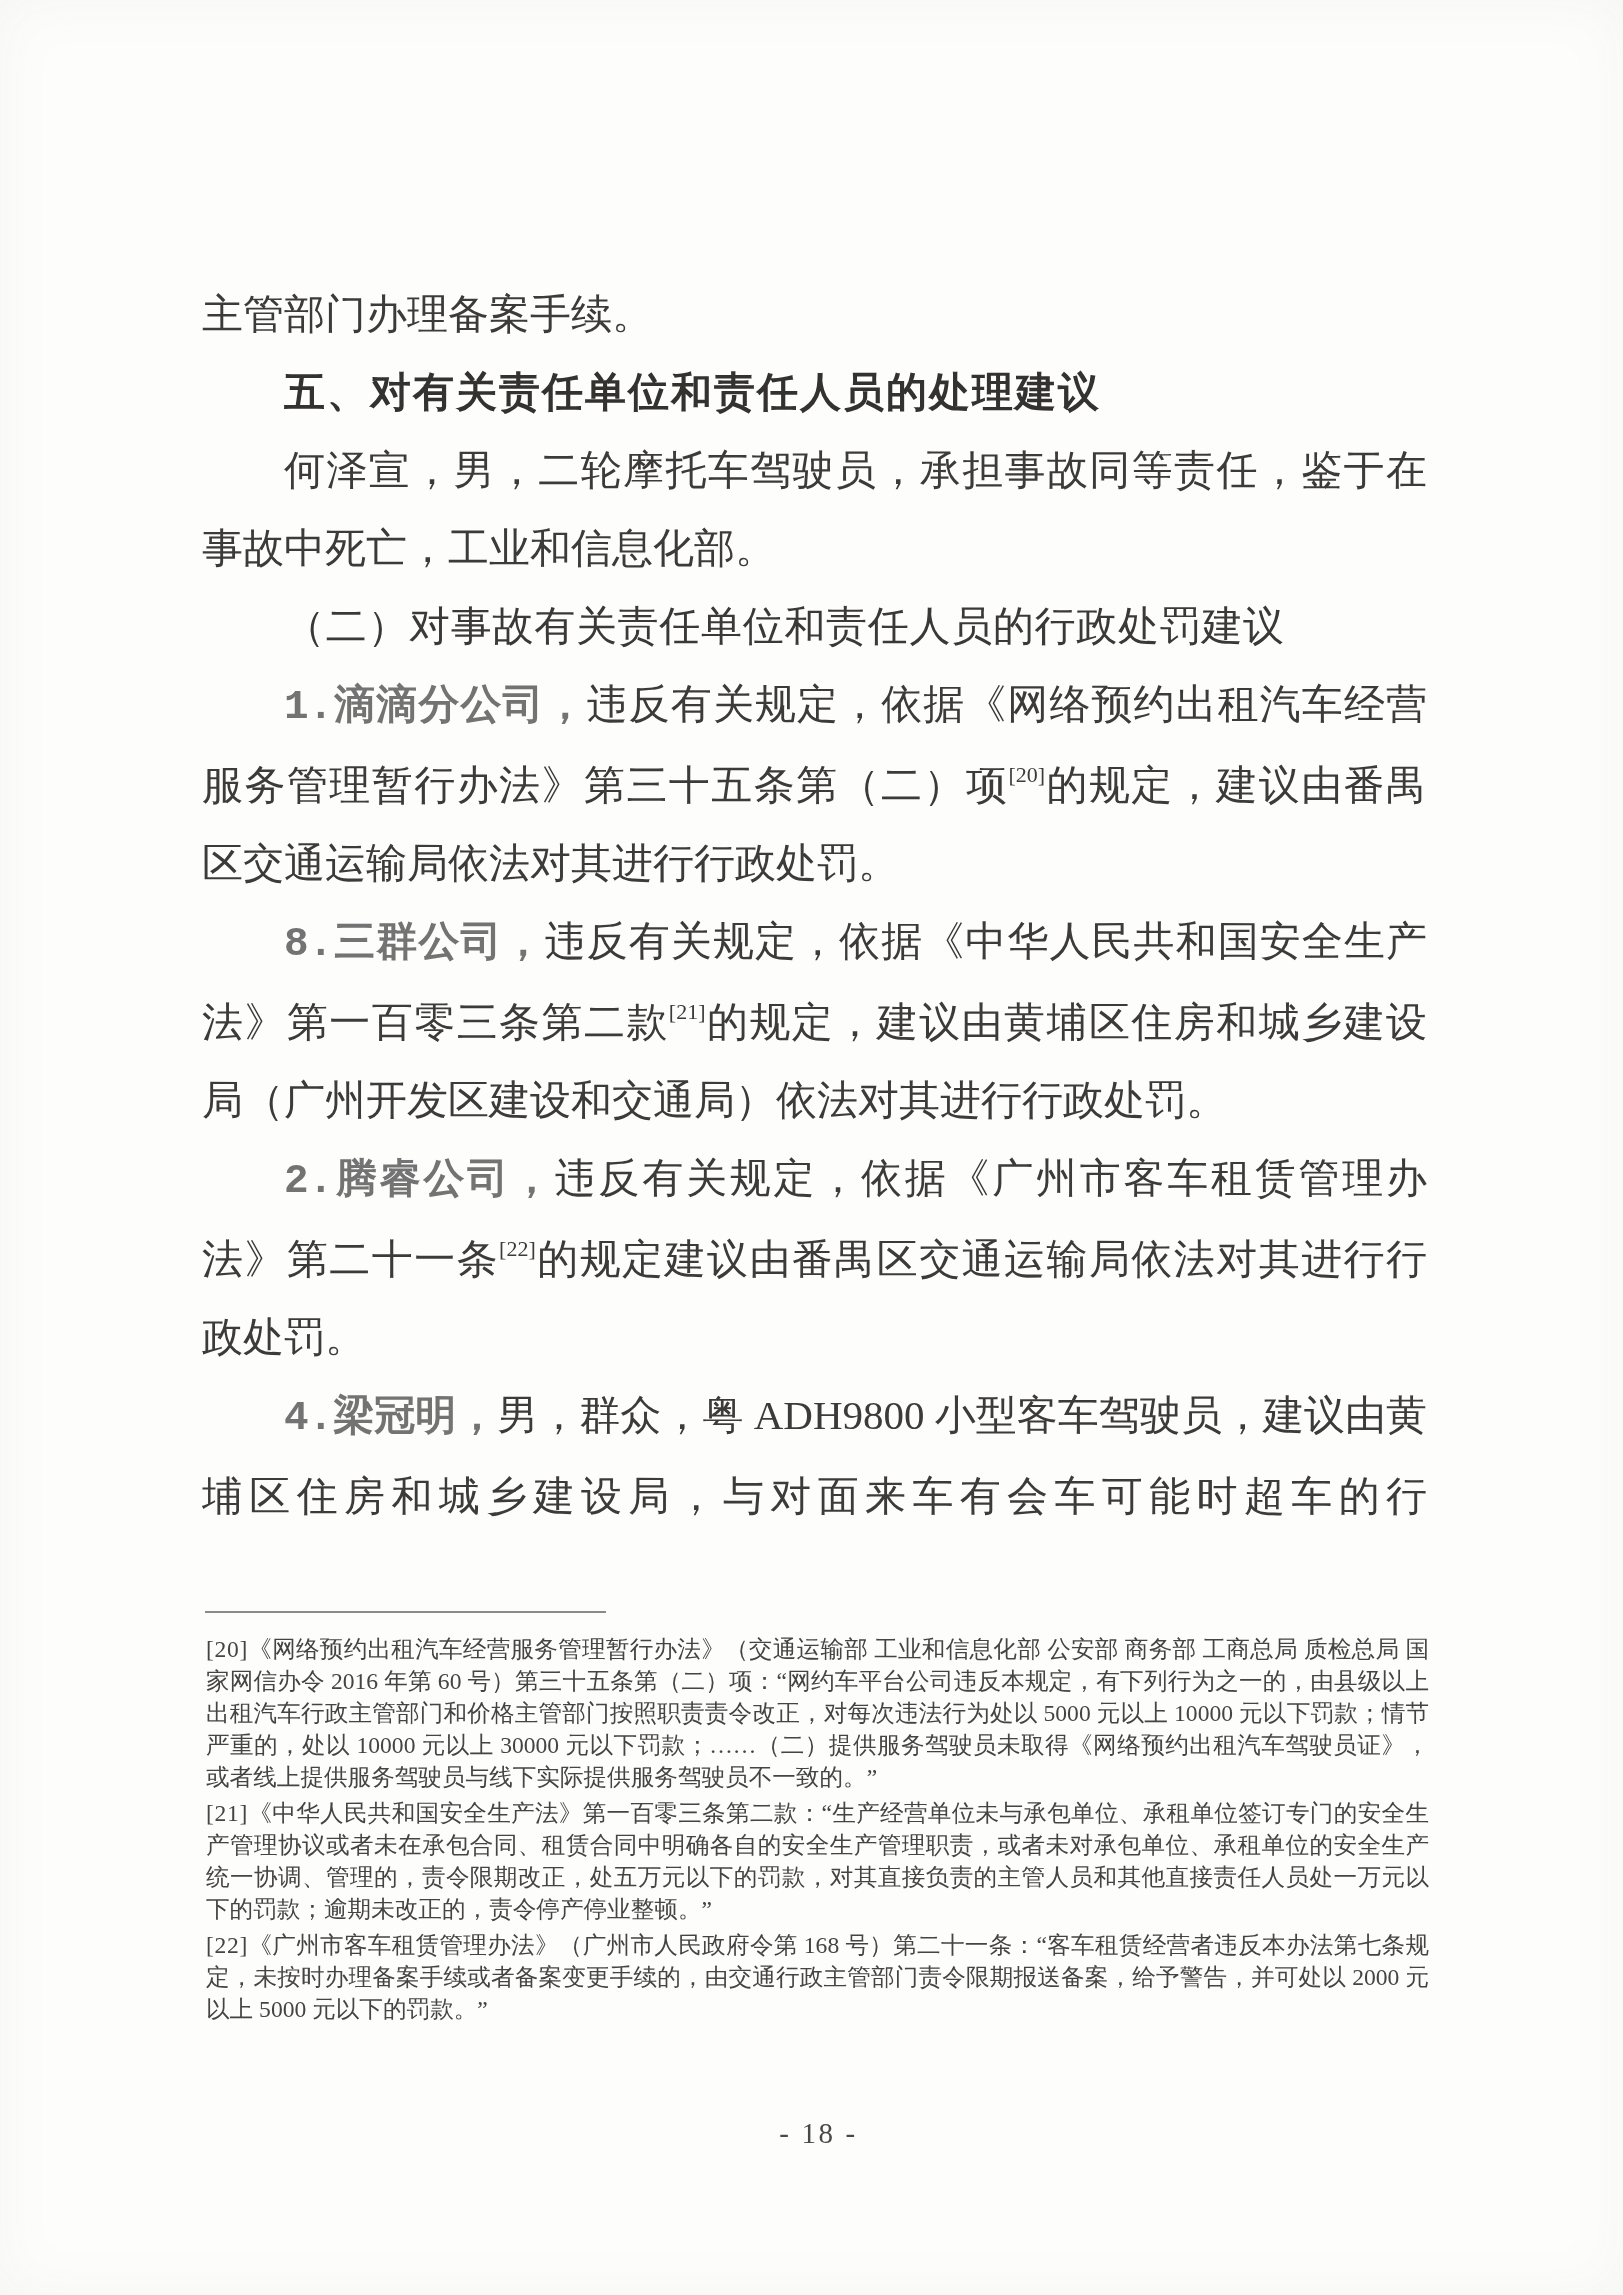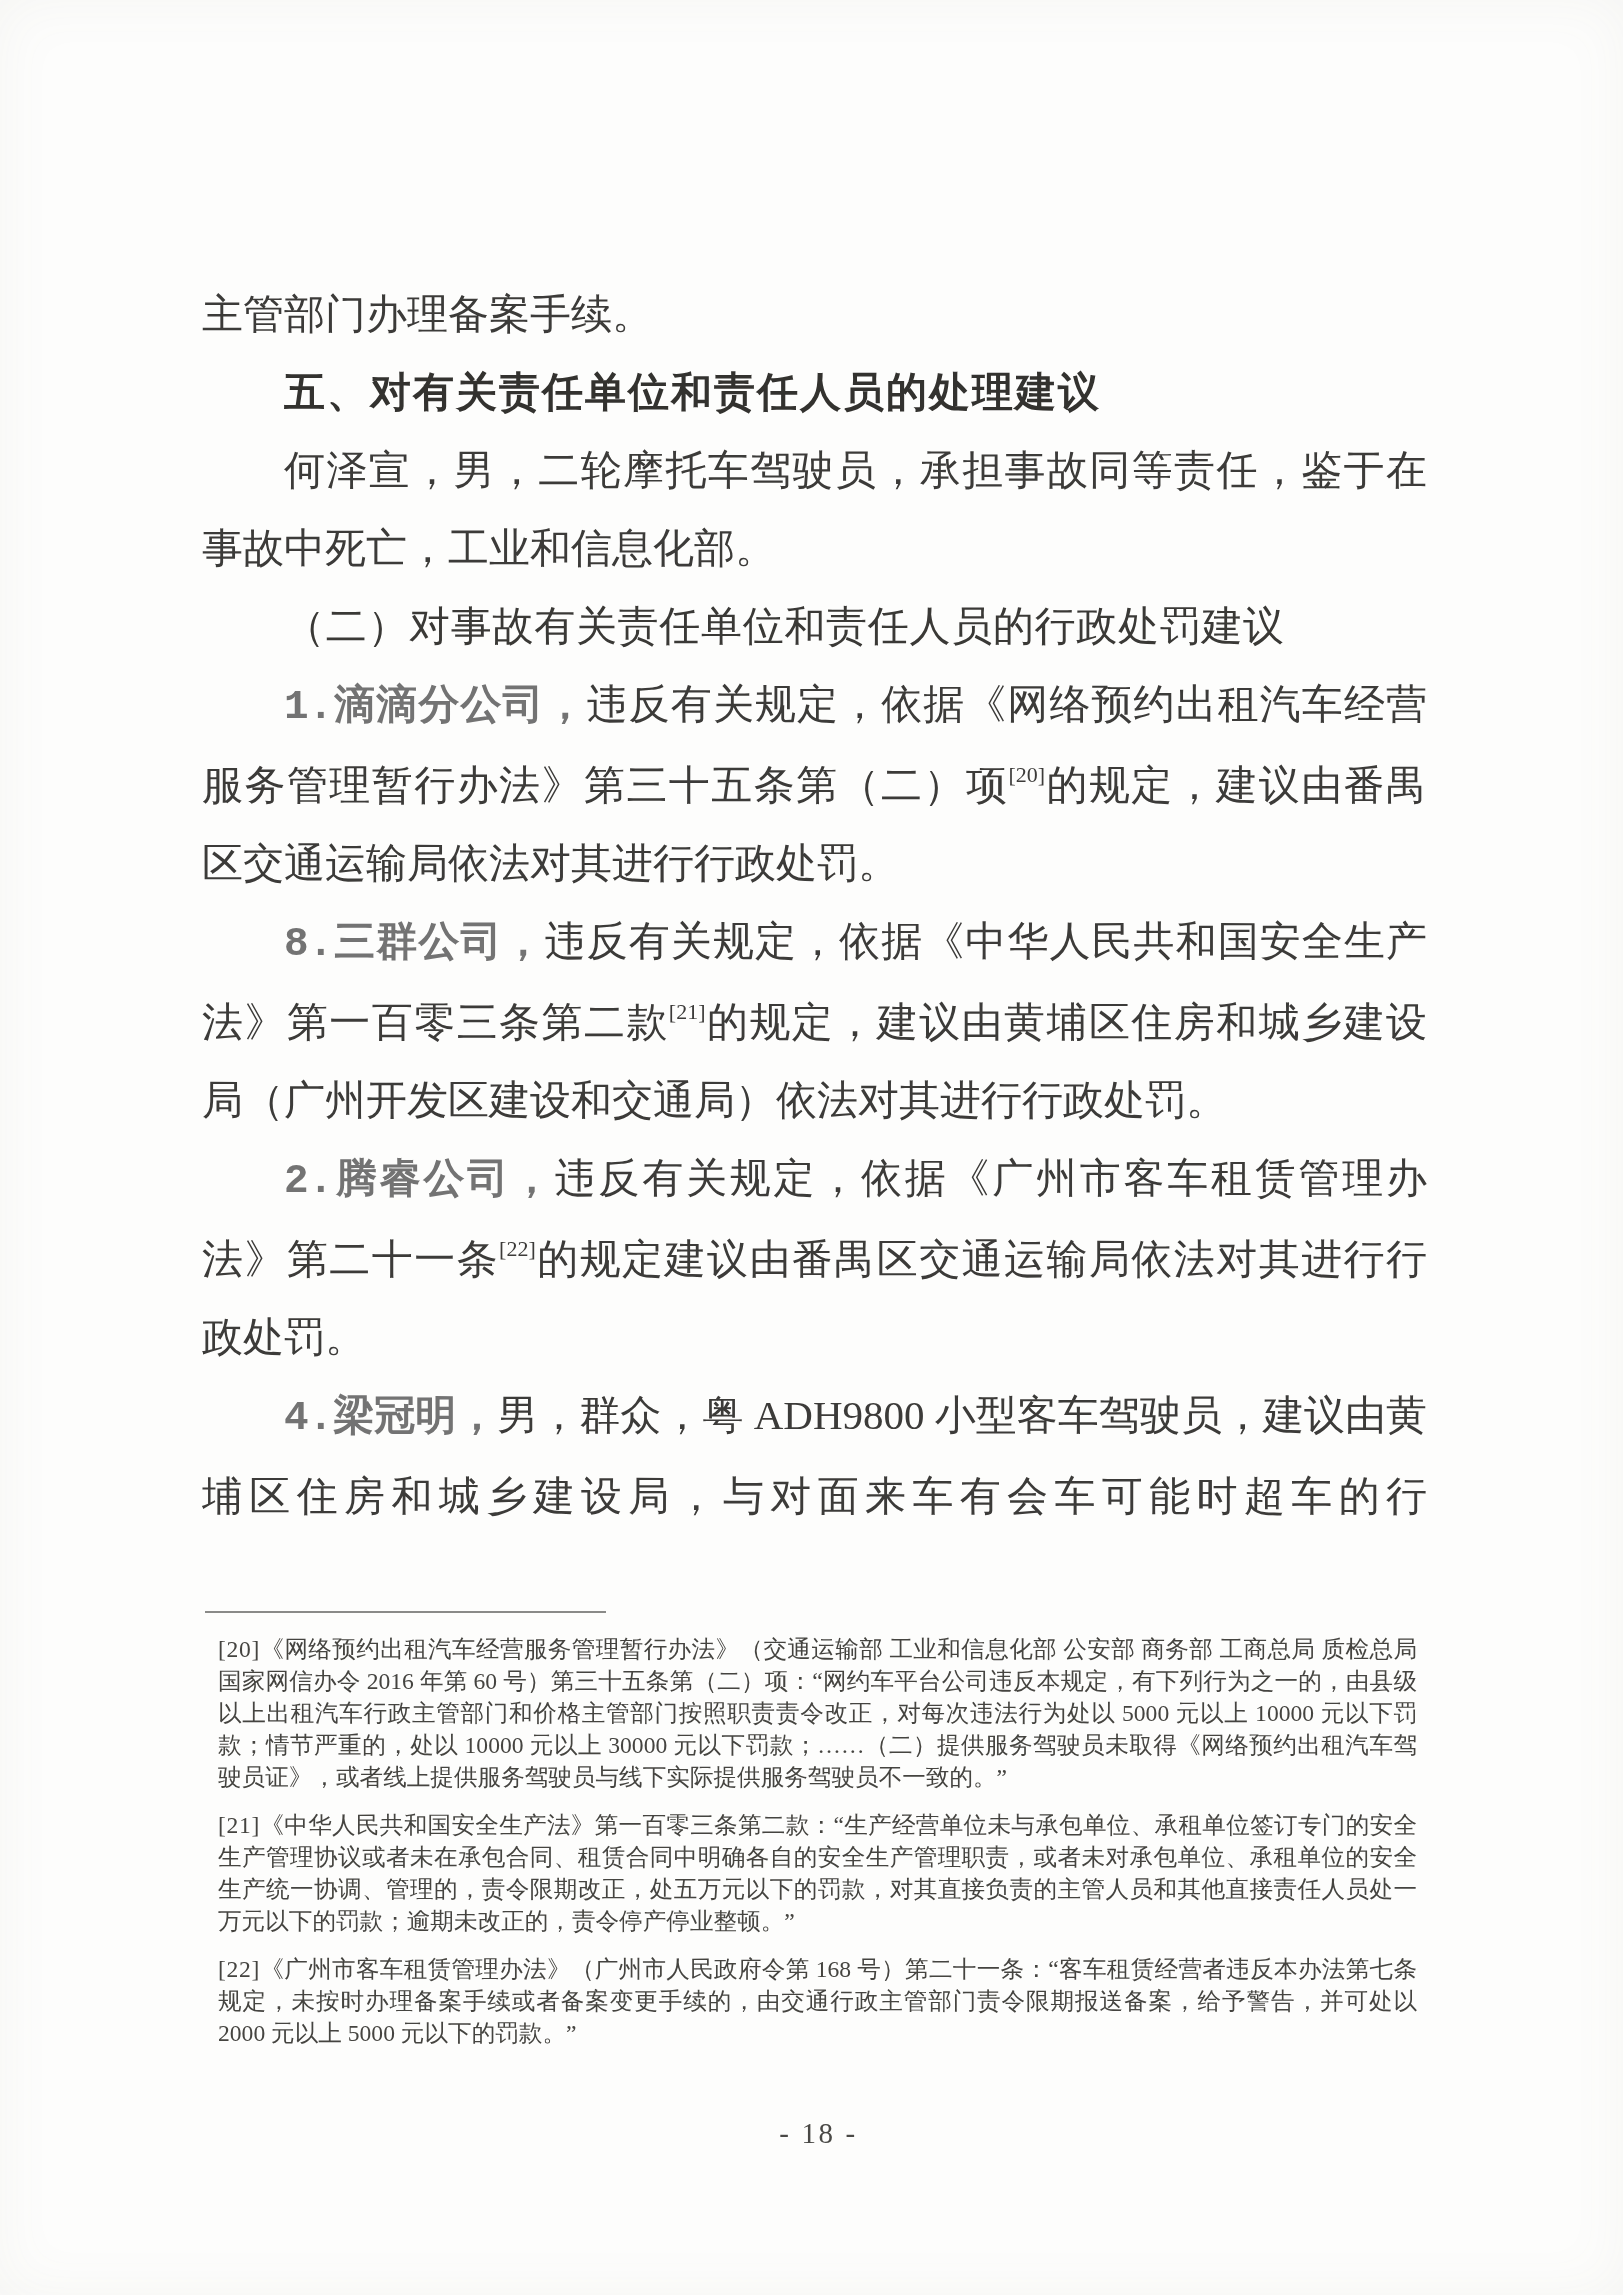--- a/index.html
+++ b/index.html
@@ -71,21 +71,21 @@
     width: 1231px;
   }
   .fn-sep {
     width: 401px;
     height: 2px;
     background: #8a8a88;
     margin: 0 0 19.6px 2.6px;
     border: none;
   }
   .fn {
-    margin: 16px;
+    margin: 4px;
     font-size: 23.6px;
     line-height: 32px;
     color: #454440;
     text-align: justify;
     text-justify: inter-character;
   }
   .fn-id { letter-spacing: 0.7px; }
 
   
   .page-number {

